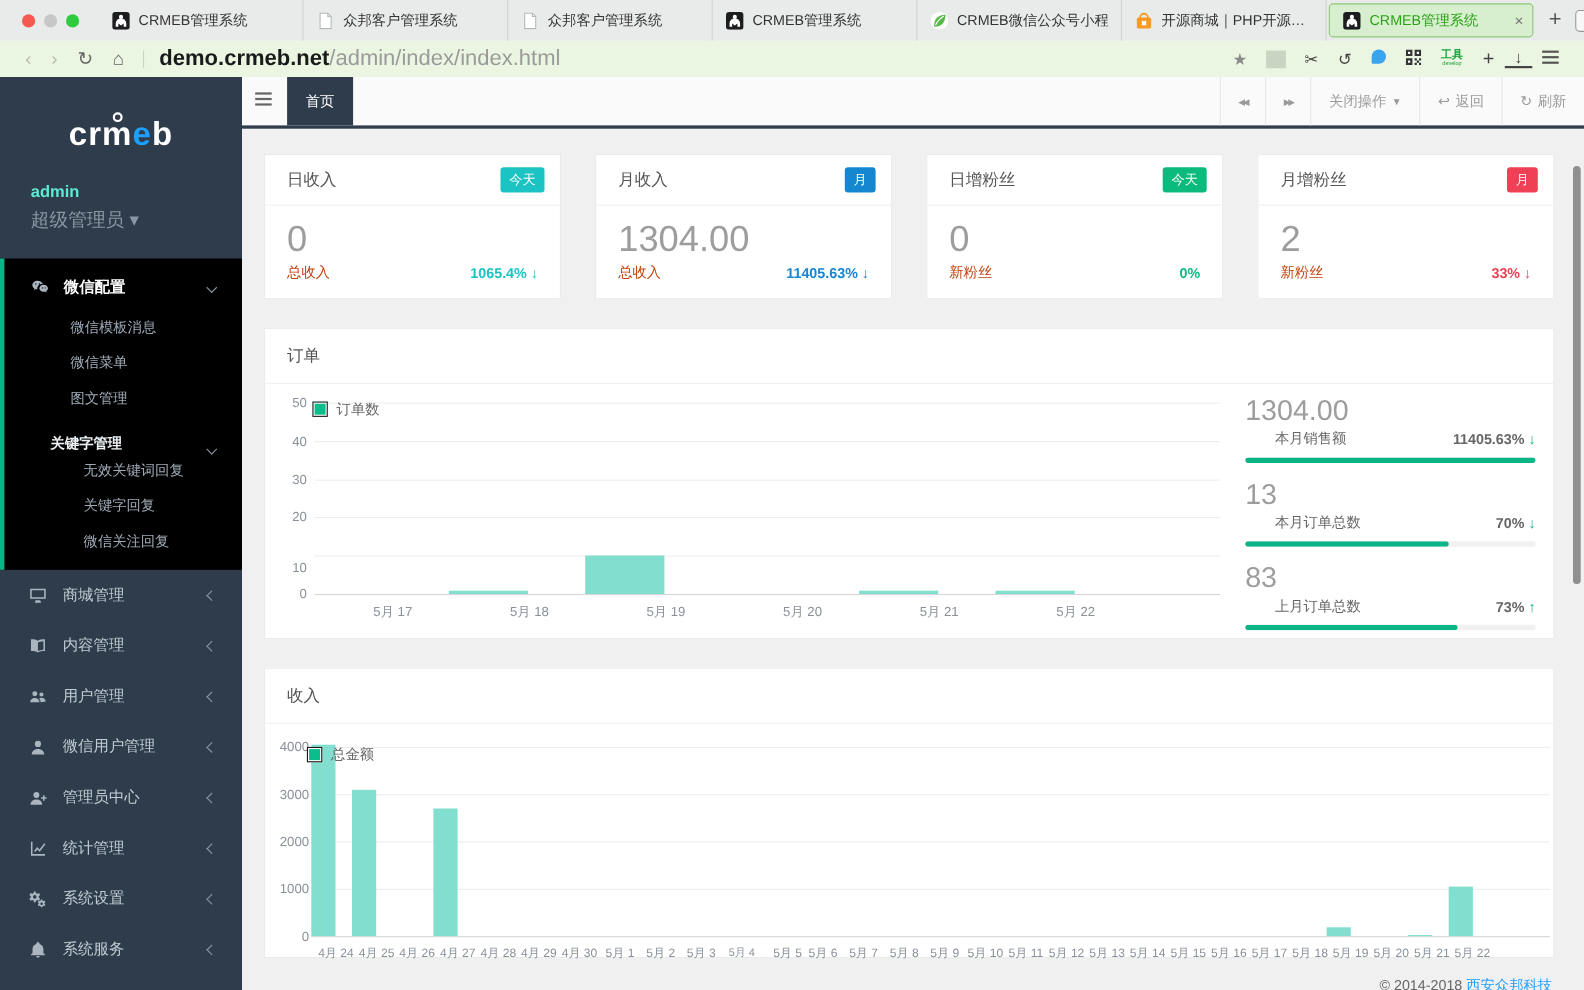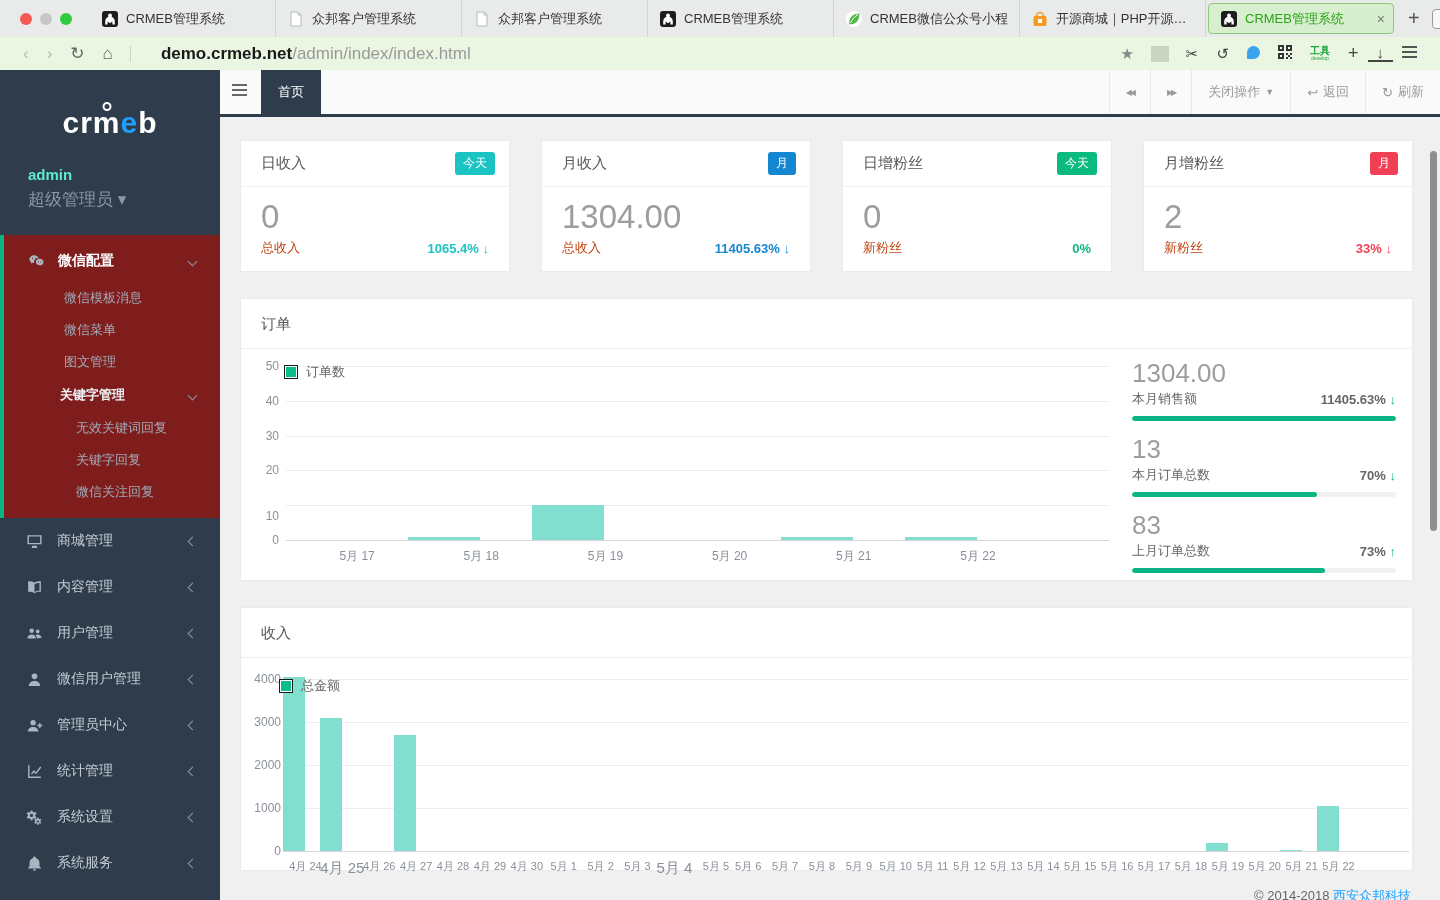--- a/index.html
+++ b/index.html
@@ -20,21 +20,21 @@
   .fav { width:16px; height:16px; margin-right:8px; flex-shrink:0; }
   .fav svg { width:16px; height:16px; display:block; }
   .newtab { font-size:20px; color:#555; padding:0 12px; }
   .tabcount { min-width:24px; height:20px; border:1.5px solid #9a9a9a; border-radius:4px;
     color:#555; font-size:13px; display:flex; align-items:center; justify-content:center; margin-right:10px; background:#f6f7f6; }
 
   .btoolbar { height:33px; background:#eaf6e1; display:flex; align-items:center; padding:0 14px; color:#555; }
   .nav-ic { font-size:17px; padding:0 9px; color:#666; }
   .nav-ic.dim { color:#b5bdb0; }
   .vdiv { width:1px; height:16px; background:#c9d4c2; margin:0 8px; }
-  .urltext { font-size:17px; margin-left:22px; }
+  .urltext { font-size:20px; margin-left:6px; }
   .urltext .dom { color:#1a1a1a; font-weight:bold; }
   .urltext .path { color:#9a9a9a; }
   .btool-right { margin-left:auto; display:flex; align-items:center; }
   .btool-right > span { padding:0 9px; font-size:15px; color:#444; }
   .cloud-dot { width:13px; height:13px; background:#3aa4ef; border-radius:50% 50% 50% 8%; display:inline-block; }
   .devtool { display:inline-flex; flex-direction:column; align-items:center; line-height:1; }
   .devtool b { color:#19a23a; font-size:10px; }
   .devtool i { color:#19a23a; font-size:5px; font-style:normal; }
   .dl-ic { border-bottom:2px solid #444; line-height:1; padding-bottom:1px; font-size:13px; }
   .burger { display:inline-block; width:15px; }
@@ -45,26 +45,26 @@
   .sidebar { width:220px; background:#2e3c4b; flex-shrink:0; color:#c3ccd4; overflow:hidden; }
   .logo { padding-top:36px; text-align:center; font-size:30px; font-weight:bold; color:#fff; letter-spacing:1px; }
   .logo .m { position:relative; display:inline-block; }
   .logo .m::after { content:""; position:absolute; top:-4px; left:50%; transform:translateX(-50%);
     width:5px; height:5px; border:2px solid #fff; border-radius:50%; }
   .logo .e { color:#1e9fff; }
   .suser { padding:26px 0 0 28px; }
   .suser .nm { color:#5eead4; font-size:15px; font-weight:bold; }
   .suser .rl { color:#8b97a3; font-size:17px; margin-top:5px; }
   .menu { margin-top:24px; }
-  .grp { background:#7f1d1d; border-left:4px solid #0bb586; padding:5px 0 10px 0; }
+  .grp { background:#000000; border-left:4px solid #0bb586; padding:5px 0 10px 0; }
   .grp-head { height:42px; display:flex; align-items:center; padding-left:24px; color:#fff;
     font-size:14px; font-weight:bold; }
   .grp-head .sic { margin-right:13px; }
   .sub { height:32px; line-height:32px; padding-left:60px; font-size:13px; color:#9fabb7; }
-  .kw-head { height:34px; display:flex; align-items:center; padding-left:56px; color:#eef2f5;
+  .kw-head { height:34px; display:flex; align-items:flex-end; padding-left:42px; color:#eef2f5;
     font-size:13px; font-weight:bold; }
   .sub2 { padding-left:72px; }
   .side-item { height:46px; display:flex; align-items:center; padding-left:26px; font-size:14px; color:#c3ccd4; }
   .side-item .sic { margin-right:14px; }
   .sic { width:17px; height:17px; display:inline-flex; }
   .sic svg { width:17px; height:17px; fill:#aab5c0; }
   .chev { width:7px; height:7px; border-right:1.6px solid #8b97a3; border-bottom:1.6px solid #8b97a3;
     display:inline-block; margin-left:auto; margin-right:24px; }
   .chev-down { transform:rotate(45deg); }
   .chev-left { transform:rotate(135deg); }
@@ -109,21 +109,21 @@
   .bar { position:absolute; background:#82dfd0; }
   .legend { position:absolute; display:flex; align-items:center; gap:8px; }
   .lgsq { width:14px; height:14px; border:1px solid #1a1a1a; background:#fff; display:flex; align-items:center; justify-content:center; }
   .lgsq i { width:10px; height:10px; display:block; }
   .lgtx { font-size:13px; color:#666; }
 
   .ostats { position:absolute; left:891px; top:60px; width:264px; }
   .stat { margin-bottom:14px; }
   .stat-v { font-size:26px; font-weight:300; color:#9d9d9d; line-height:28px; }
   .stat-r { display:flex; align-items:center; margin-top:3px; }
-  .stat-l { font-size:13px; color:#666; }
+  .stat-l { font-size:13px; color:#666;margin-left:27px; }
   .stat-p { margin-left:auto; font-size:13px; font-weight:bold; color:#666; }
   .stat-p .arr { color:#0bb586; font-weight:bold; }
   .track { margin-top:8px; height:5px; background:#f1f1f1; border-radius:3px; overflow:hidden; }
   .fill { height:5px; background:#0bb586; border-radius:3px; }
 
   .footer { margin-top:16px; text-align:right; font-size:13px; color:#666; padding-right:2px; }
   .footer .co { color:#1e9fff; }
 </style>
 </head>
 <body>
@@ -515,32 +515,32 @@
             <div class="gline" style="left: 32px; width: 1126px; top: 145px;"></div>
             <div class="ylab" style="left: 0px; width: 30px; top: 138px;">1000</div>
             <div class="gline" style="left: 32px; width: 1126px; top: 102px;"></div>
             <div class="ylab" style="left: 0px; width: 30px; top: 95px;">2000</div>
             <div class="gline" style="left: 32px; width: 1126px; top: 59px;"></div>
             <div class="ylab" style="left: 0px; width: 30px; top: 52px;">3000</div>
             <div class="gline" style="left: 32px; width: 1126px; top: 16px;"></div>
             <div class="ylab" style="left: 0px; width: 30px; top: 9px;">4000</div>
             <div class="xlab" style="font-size: 11px; left: 24.4483px; width: 60px; top: 196px;">4月 24</div>
             <div class="bar" style="background: rgb(130, 223, 208); left: 32.4483px; width: 22px; top: 13.85px; height: 174.15px;"></div>
-            <div class="xlab" style="font-size: 15px; left: 61.3448px; width: 60px; top: 196px;">4月 25</div>
+            <div class="xlab" style="font-size: 11px; left: 61.3448px; width: 60px; top: 196px;">4月 25</div>
             <div class="bar" style="background: rgb(130, 223, 208); left: 69.3448px; width: 22px; top: 54.7px; height: 133.3px;"></div>
             <div class="xlab" style="font-size: 11px; left: 98.2414px; width: 60px; top: 196px;">4月 26</div>
             <div class="xlab" style="font-size: 11px; left: 135.138px; width: 60px; top: 196px;">4月 27</div>
             <div class="bar" style="background: rgb(130, 223, 208); left: 143.138px; width: 22px; top: 71.9px; height: 116.1px;"></div>
             <div class="xlab" style="font-size: 11px; left: 172.034px; width: 60px; top: 196px;">4月 28</div>
             <div class="xlab" style="font-size: 11px; left: 208.931px; width: 60px; top: 196px;">4月 29</div>
             <div class="xlab" style="font-size: 11px; left: 245.828px; width: 60px; top: 196px;">4月 30</div>
             <div class="xlab" style="font-size: 11px; left: 282.724px; width: 60px; top: 196px;">5月 1</div>
             <div class="xlab" style="font-size: 11px; left: 319.621px; width: 60px; top: 196px;">5月 2</div>
             <div class="xlab" style="font-size: 11px; left: 356.517px; width: 60px; top: 196px;">5月 3</div>
-            <div class="xlab" style="font-size: 15px; left: 393.414px; width: 60px; top: 196px;">5月 4</div>
+            <div class="xlab" style="font-size: 10px; left: 393.414px; width: 60px; top: 196px;">5月 4</div>
             <div class="xlab" style="font-size: 11px; left: 435px; width: 60px; top: 196px;">5月 5</div>
             <div class="xlab" style="font-size: 11px; left: 467.207px; width: 60px; top: 196px;">5月 6</div>
             <div class="xlab" style="font-size: 11px; left: 504.103px; width: 60px; top: 196px;">5月 7</div>
             <div class="xlab" style="font-size: 11px; left: 541px; width: 60px; top: 196px;">5月 8</div>
             <div class="xlab" style="font-size: 11px; left: 577.897px; width: 60px; top: 196px;">5月 9</div>
             <div class="xlab" style="font-size: 11px; left: 614.793px; width: 60px; top: 196px;">5月 10</div>
             <div class="xlab" style="font-size: 11px; left: 651.69px; width: 60px; top: 196px;">5月 11</div>
             <div class="xlab" style="font-size: 11px; left: 688.586px; width: 60px; top: 196px;">5月 12</div>
             <div class="xlab" style="font-size: 11px; left: 725.483px; width: 60px; top: 196px;">5月 13</div>
             <div class="xlab" style="font-size: 11px; left: 762.379px; width: 60px; top: 196px;">5月 14</div>

